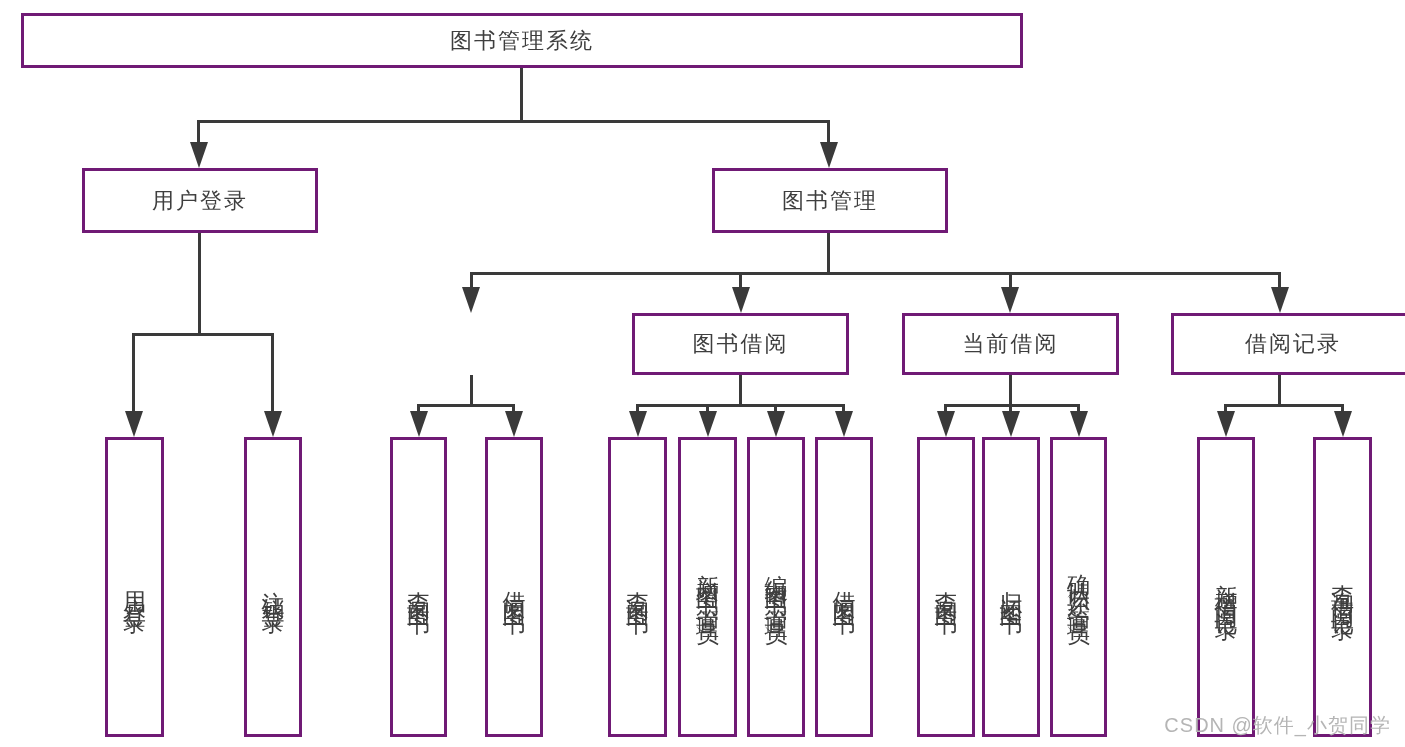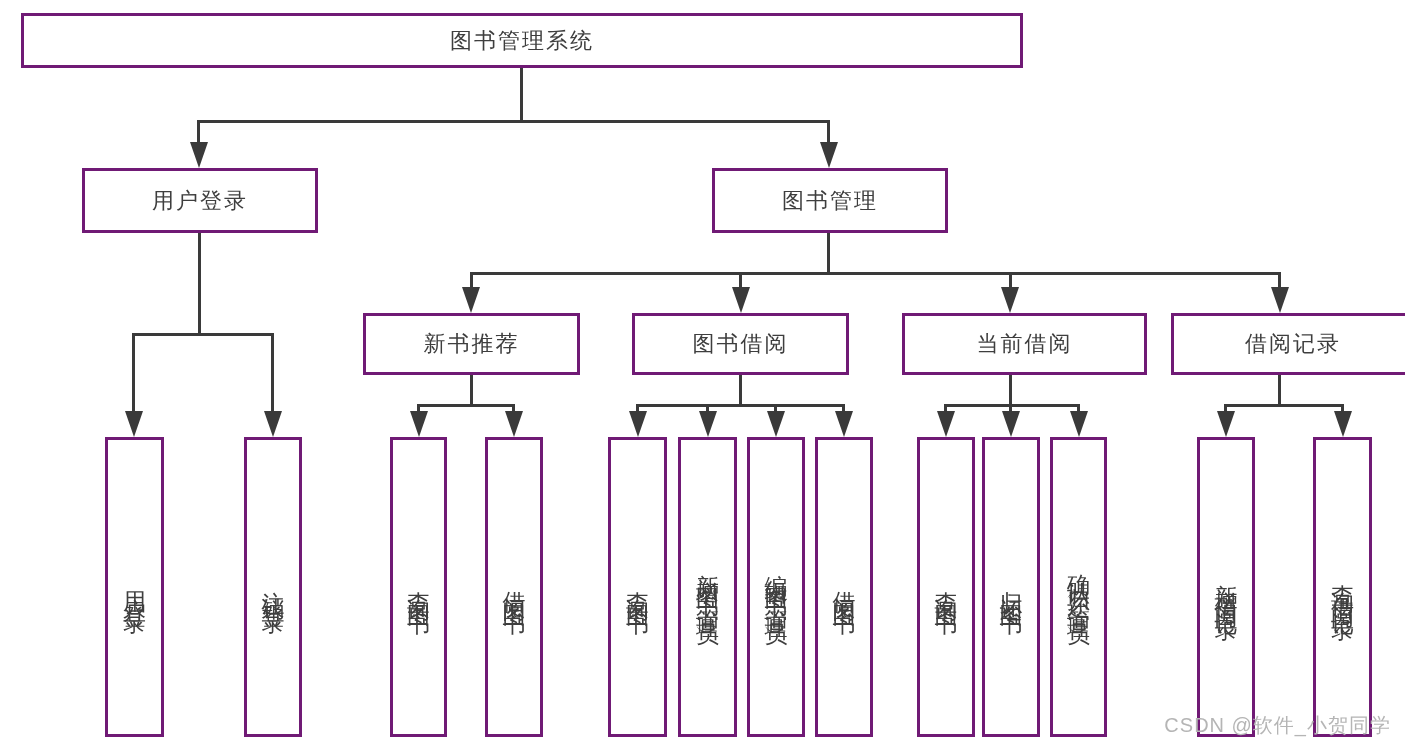--- a/index.html
+++ b/index.html
@@ -56,23 +56,22 @@
   <i class="hl" style="left:471px;top:272px;width:809px;"></i>
   <i class="vl" style="left:470px;top:272px;height:18px;"></i>
   <b class="ah" style="left:462px;top:287px;"></b>
   <i class="vl" style="left:739px;top:272px;height:18px;"></i>
   <b class="ah" style="left:732px;top:287px;"></b>
   <i class="vl" style="left:1009px;top:272px;height:18px;"></i>
   <b class="ah" style="left:1001px;top:287px;"></b>
   <i class="vl" style="left:1278px;top:272px;height:18px;"></i>
   <b class="ah" style="left:1271px;top:287px;"></b>
 
-  <div class="box hbox" style="left:363px;top:313px;width:217px;height:62px;">新书推荐</div>
   <div class="box hbox" style="left:632px;top:313px;width:217px;height:62px;">图书借阅</div>
-  <div class="box hbox" style="left:902px;top:313px;width:245px;height:62px;">当前借阅</div>
+  <div class="box hbox" style="left:902px;top:313px;width:217px;height:62px;">当前借阅</div>
   <div class="box hbox" style="left:1171px;top:313px;width:244px;height:62px;">借阅记录</div>
 
   <i class="vl" style="left:470px;top:375px;height:32px;"></i>
   <i class="hl" style="left:418px;top:404px;width:97px;"></i>
   <i class="vl" style="left:417px;top:404px;height:10px;"></i>
   <b class="ah" style="left:410px;top:411px;"></b>
   <i class="vl" style="left:512px;top:404px;height:10px;"></i>
   <b class="ah" style="left:505px;top:411px;"></b>
 
   <i class="vl" style="left:739px;top:375px;height:32px;"></i>

